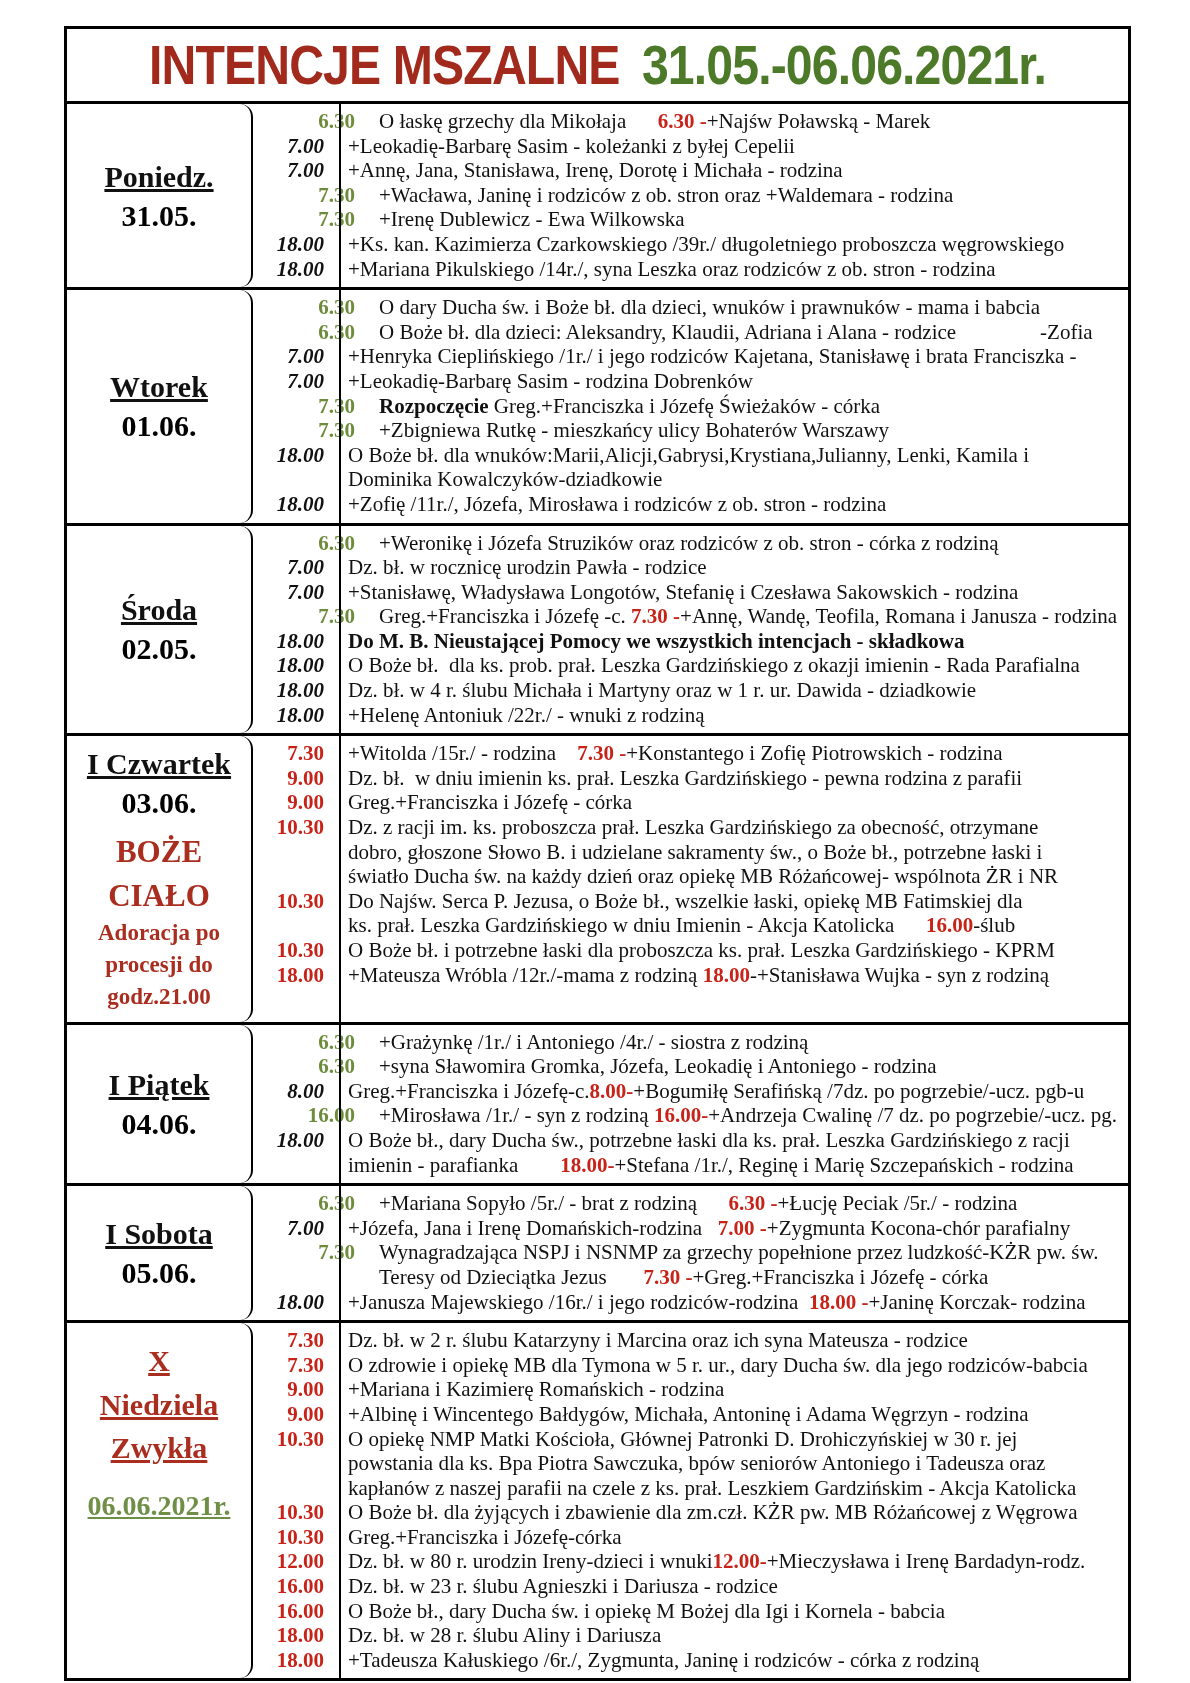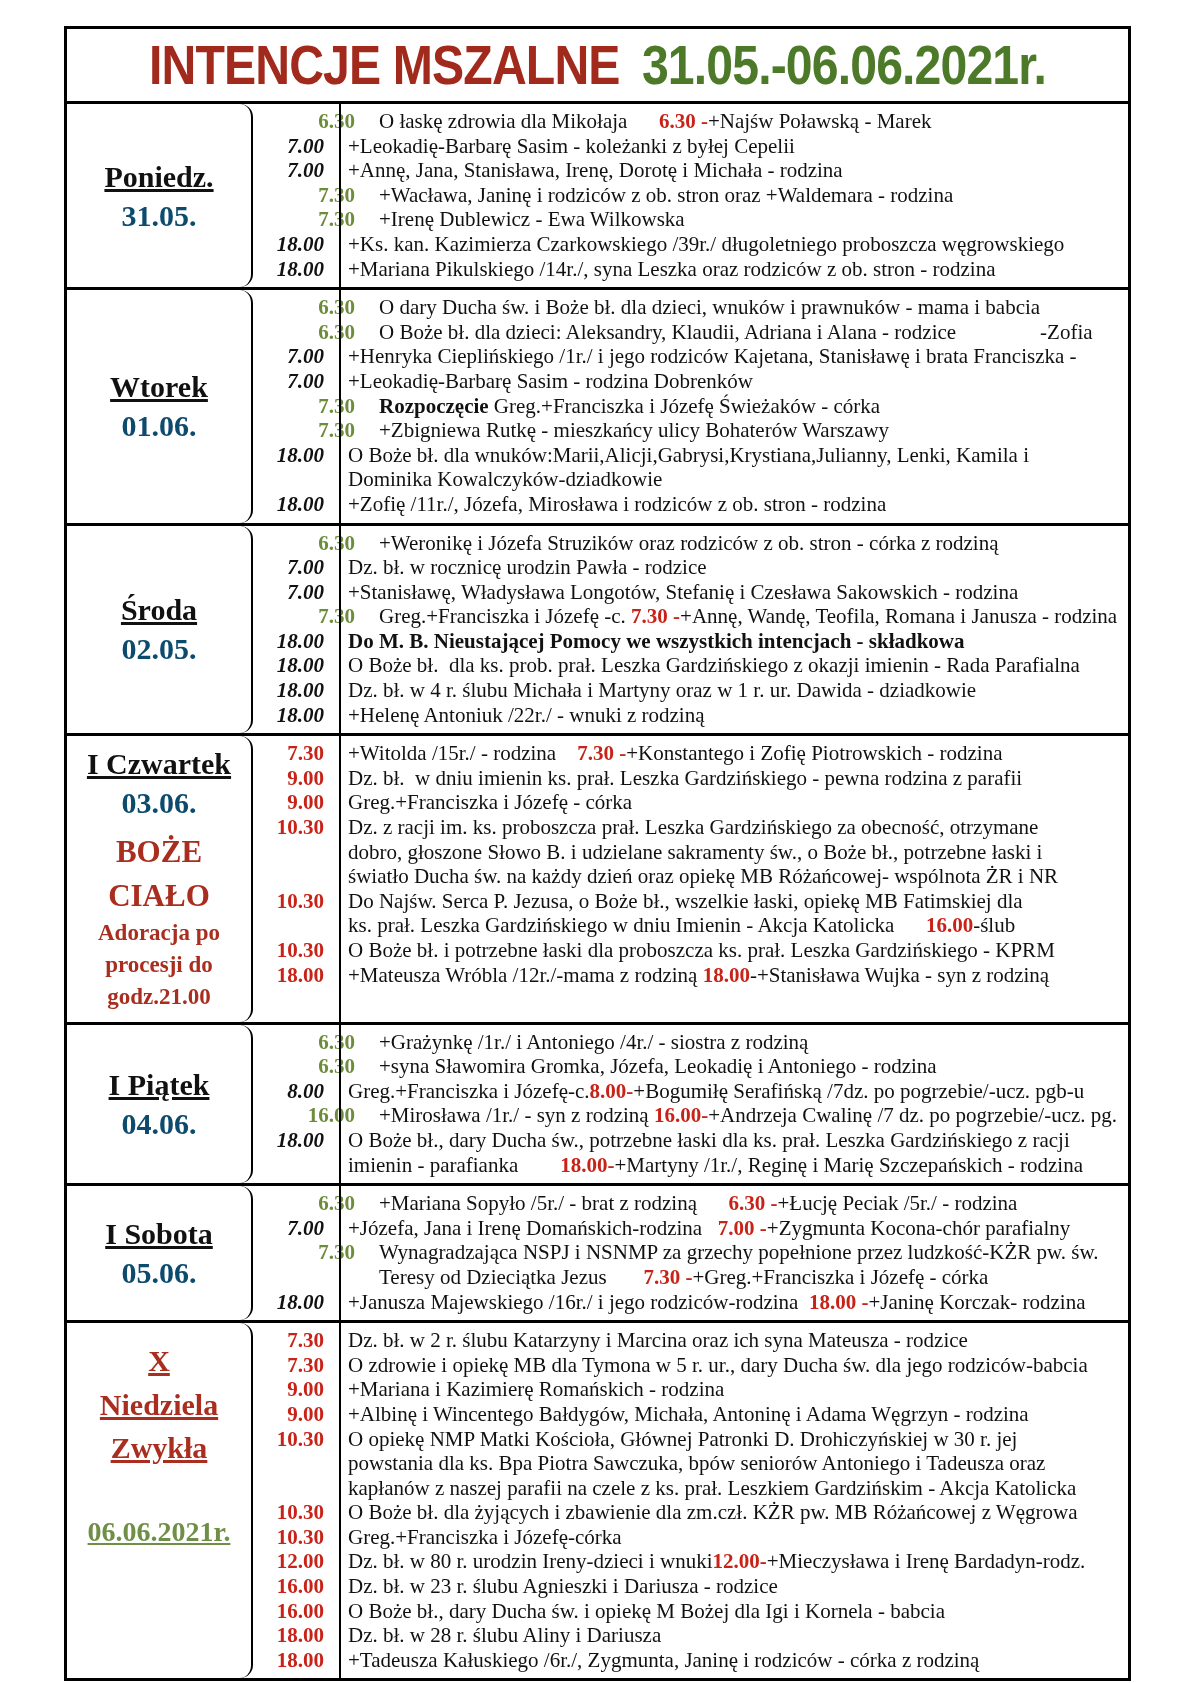--- a/index.html
+++ b/index.html
@@ -25,25 +25,25 @@
     font-weight:bold;font-size:21px;line-height:24.6px;}
   .itext{flex:1;padding-left:11px;padding-right:4px;font-size:21px;line-height:24.6px;white-space:pre-wrap;}
   .t-g{color:var(--time-green,#6D8C3C);margin-left:31px;}
   .t-k{color:#111;font-style:italic;}
   .t-r{color:var(--time-red,#C82318);}
   .sg-n{}
   .sg-b{font-weight:bold;}
   .sg-r{font-weight:bold;color:var(--time-red,#C82318);}
   
   .dl-du{font-size:30px;font-weight:bold;text-decoration:underline;line-height:1.3;color:#111;}
-  .dl-d{font-size:30px;font-weight:bold;line-height:1.3;color:#0c4a6e;}
+  .dl-d{font-size:30px;font-weight:bold;line-height:1.3;color:#000000;}
   .dl-rb{font-size:31px;font-weight:bold;color:var(--day-red,#B03022);line-height:1.4;margin-top:8px;}
   .dl-r{font-size:23px;font-weight:bold;color:var(--day-red,#B03022);line-height:1.4;}
   .dl-ru{font-size:30px;font-weight:bold;color:var(--day-red,#9E2B1F);text-decoration:underline;line-height:1.45;}
-  .dl-gu{font-size:28px;font-weight:bold;color:var(--date-green,#6F8F46);text-decoration:underline;margin-top:44px;line-height:1.3;}
+  .dl-gu{font-size:28px;font-weight:bold;color:var(--date-green,#6F8F46);text-decoration:underline;margin-top:18px;line-height:1.3;}
 </style>
 </head>
 <body>
 
 <div class="sheet">
   <div class="tbl">
     <div class="title-row">
       <div class="title-inner">
         <span class="title-left">INTENCJE MSZALNE</span>
         <span class="title-right">31.05.-06.06.2021r.</span>
@@ -51,21 +51,21 @@
     </div>
     <div>
         <div class="section">
           <div class="day-cell">
             <div class="dl-du">Poniedz.</div>
             <div class="dl-d">31.05.</div>
           </div>
           <div class="rows">
             <div class="irow">
               <div class="time t-g">6.30</div>
-              <div class="itext"><span class="sg-n">O łaskę zdrowia dla Mikołaja      </span><span class="sg-r">6.30 -</span><span class="sg-n">+Najśw Poławską - Marek</span></div>
+              <div class="itext"><span class="sg-n">O łaskę grzechy dla Mikołaja      </span><span class="sg-r">6.30 -</span><span class="sg-n">+Najśw Poławską - Marek</span></div>
             </div>
             <div class="irow">
               <div class="time t-k">7.00</div>
               <div class="itext"><span class="sg-n">+Leokadię-Barbarę Sasim - koleżanki z byłej Cepelii</span></div>
             </div>
             <div class="irow">
               <div class="time t-k">7.00</div>
               <div class="itext"><span class="sg-n">+Annę, Jana, Stanisława, Irenę, Dorotę i Michała - rodzina</span></div>
             </div>
             <div class="irow">
@@ -232,21 +232,21 @@
               <div class="time t-k">8.00</div>
               <div class="itext"><span class="sg-n">Greg.+Franciszka i Józefę-c.</span><span class="sg-r">8.00-</span><span class="sg-n">+Bogumiłę Serafińską /7dz. po pogrzebie/-ucz. pgb-u</span></div>
             </div>
             <div class="irow">
               <div class="time t-g">16.00</div>
               <div class="itext"><span class="sg-n">+Mirosława /1r./ - syn z rodziną </span><span class="sg-r">16.00-</span><span class="sg-n">+Andrzeja Cwalinę /7 dz. po pogrzebie/-ucz. pg.</span></div>
             </div>
             <div class="irow">
               <div class="time t-k">18.00</div>
               <div class="itext"><span class="sg-n">O Boże bł., dary Ducha św., potrzebne łaski dla ks. prał. Leszka Gardzińskiego z racji
-imienin - parafianka        </span><span class="sg-r">18.00-</span><span class="sg-n">+Martyny /1r./, Reginę i Marię Szczepańskich - rodzina</span></div>
+imienin - parafianka        </span><span class="sg-r">18.00-</span><span class="sg-n">+Stefana /1r./, Reginę i Marię Szczepańskich - rodzina</span></div>
             </div>
           </div>
           <div class="vline"></div>
         </div>
         <div class="section">
           <div class="day-cell">
             <div class="dl-du">I Sobota</div>
             <div class="dl-d">05.06.</div>
           </div>
           <div class="rows">

